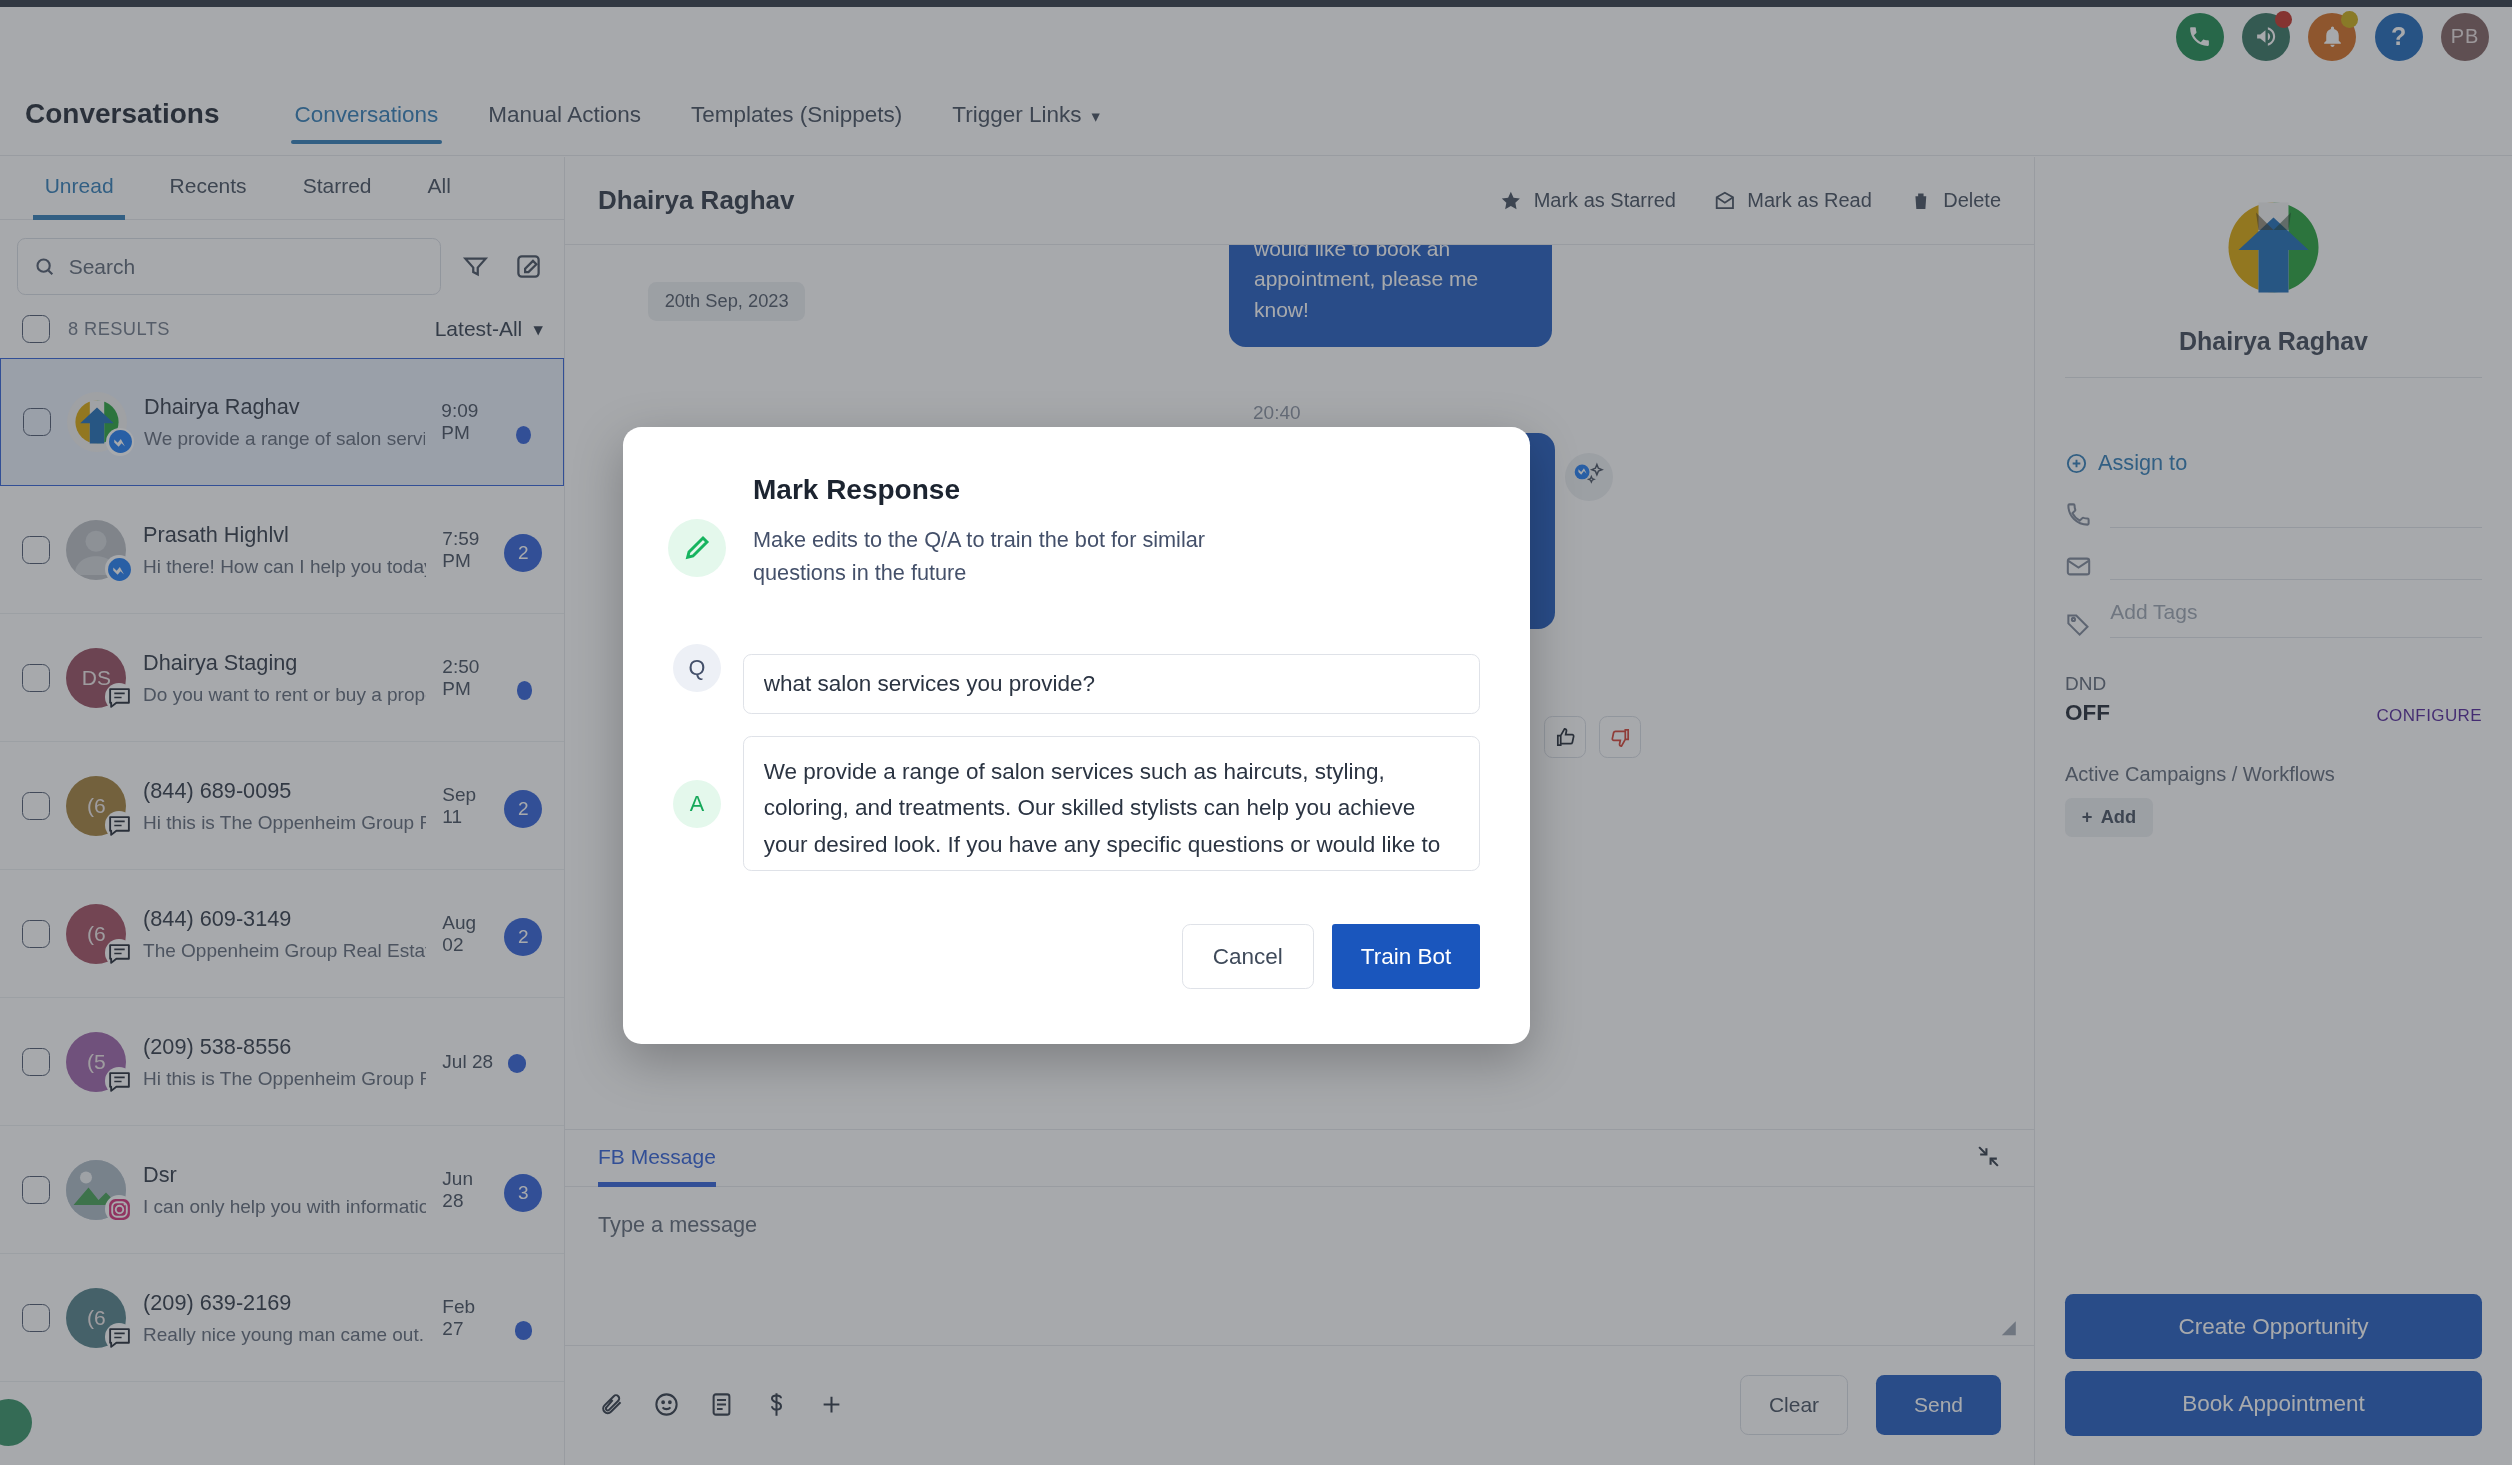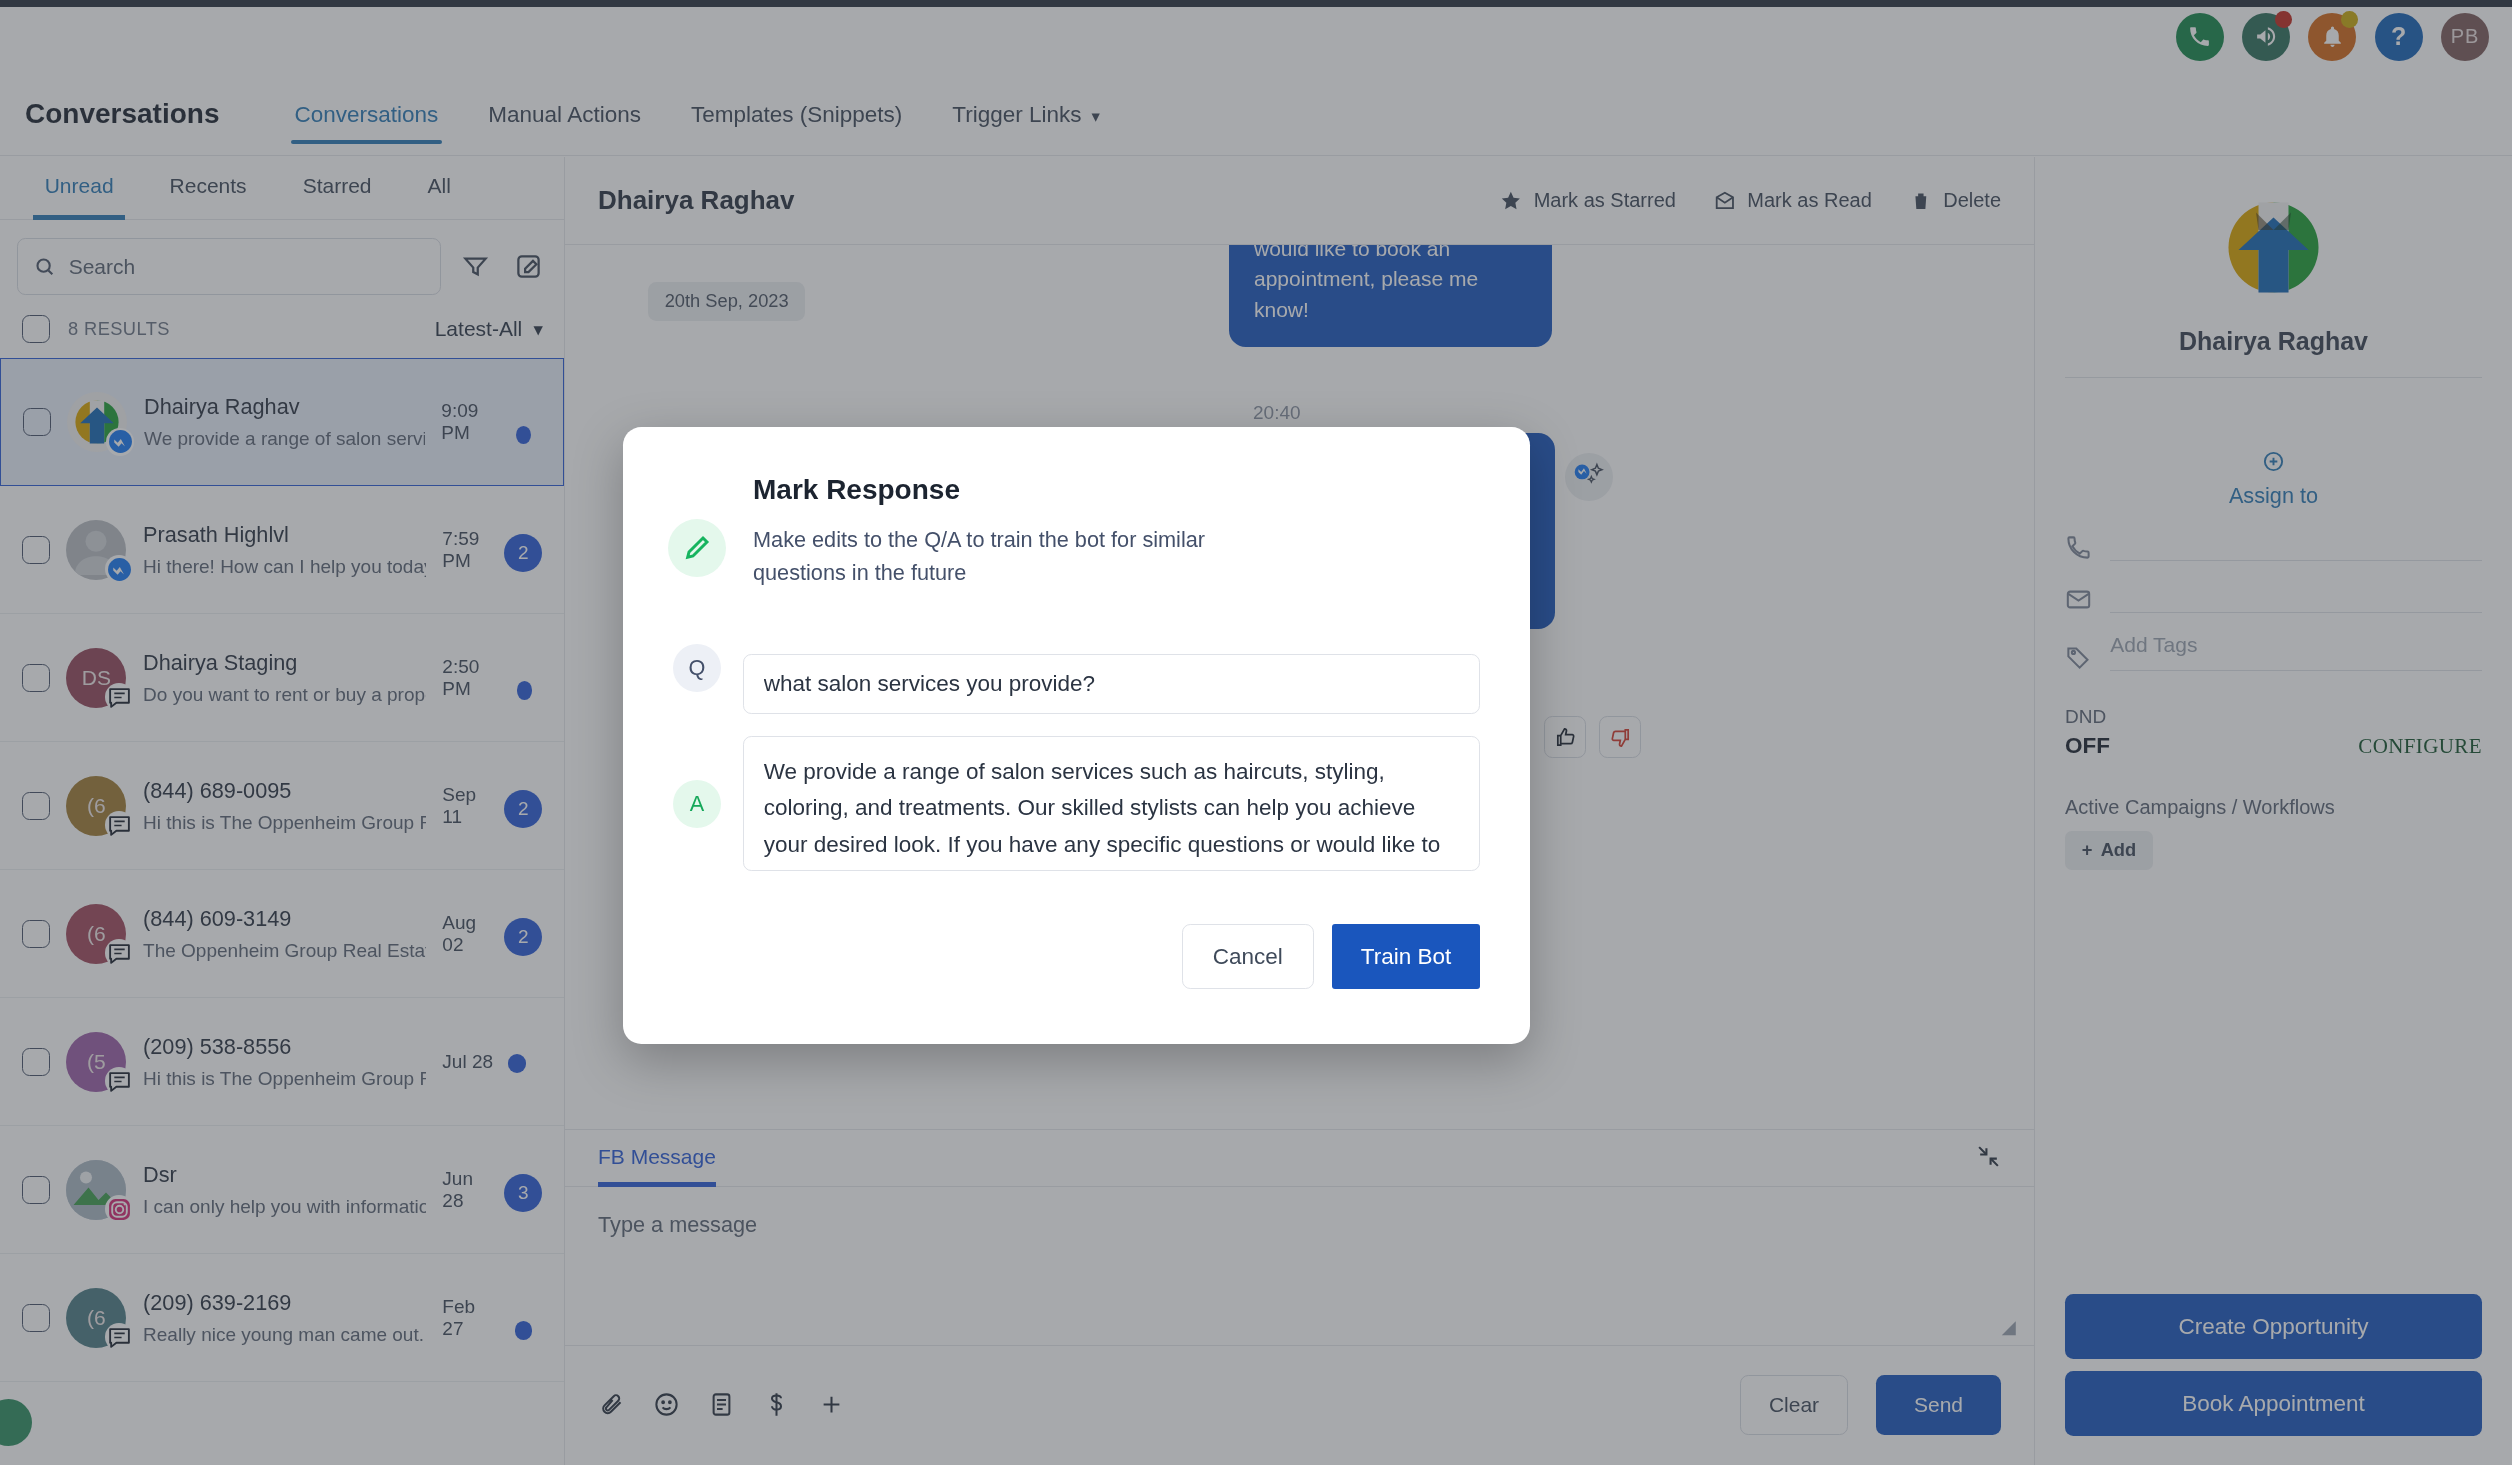--- a/index.html
+++ b/index.html
@@ -167,30 +167,30 @@
     font-size:21px;cursor:pointer;font-family:inherit;
   }
 
   
   .right{
     position:absolute;left:2034px;top:157px;width:478px;height:1309px;
     background:#fff;border-left:0.8px solid #e6e8ec;z-index:2;padding:28px 30px;overflow:hidden;
   }
   .r-logo{width:125px;height:125px;margin:0 auto 16.7px;position:relative;}
   .r-name{text-align:center;font-size:25px;font-weight:bold;color:#3a4352;padding-bottom:21.7px;border-bottom:0.8px solid #e0e3e8;}
-  .assign{display:flex;align-items:center;gap:10px;color:#2a79b5;font-size:21.7px;margin-top:72px;cursor:pointer;flex-direction:column;}
+  .assign{display:flex;align-items:center;gap:10px;color:#2a79b5;font-size:21.7px;margin-top:72px;cursor:pointer;}
   .assign svg{width:23px;height:23px;stroke:#2a79b5;fill:none;stroke-width:2;}
   .field{display:flex;align-items:flex-end;gap:18.3px;margin-top:20px;}
   .field svg{width:27px;height:27px;stroke:#7a8496;fill:none;stroke-width:1.8;flex:none;}
   .field .line{flex:1;border-bottom:0.8px solid #dfe2e8;height:32px;}
   .field .tagline{flex:1;border-bottom:0.8px solid #dfe2e8;height:38px;font-size:21px;color:#9aa3b0;}
   .dnd-row{display:flex;align-items:flex-end;margin-top:35px;}
   .dnd-l{font-size:19px;color:#5b6575;}
   .dnd-v{font-size:22.5px;font-weight:bold;color:#1c2430;margin-top:5px;}
-  .cfg{margin-left:auto;font-size:21px;color:#14532d;cursor:pointer;letter-spacing:0.4px;font-family:Liberation Serif, serif;}
+  .cfg{margin-left:auto;font-size:17px;color:#4c1d95;cursor:pointer;letter-spacing:0.4px;}
   .camp-lbl{font-size:20px;color:#5b6575;margin-top:37px;}
   .add-chip{
     display:inline-flex;align-items:center;gap:8.3px;background:#eceef1;color:#3f4a5a;
     font-size:18.3px;padding:8.3px 16.7px;border-radius:6.7px;margin-top:11.7px;cursor:pointer;font-weight:bold;
   }
   .r-btns{position:absolute;left:30px;right:30px;bottom:30px;display:flex;flex-direction:column;gap:11.7px;}
   .r-btn{
     height:65px;background:#1a56bd;color:#fff;border:none;border-radius:8.3px;
     font-size:22.5px;cursor:pointer;font-family:inherit;
   }

